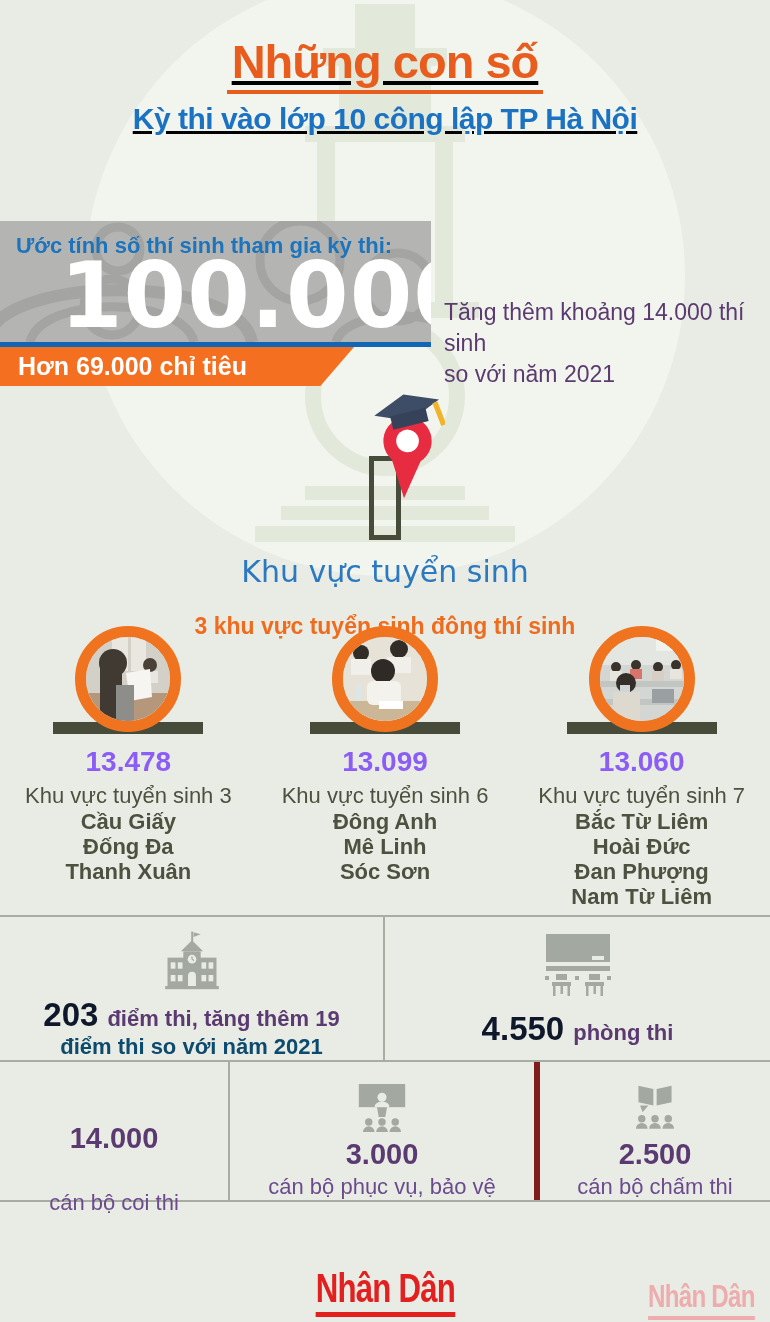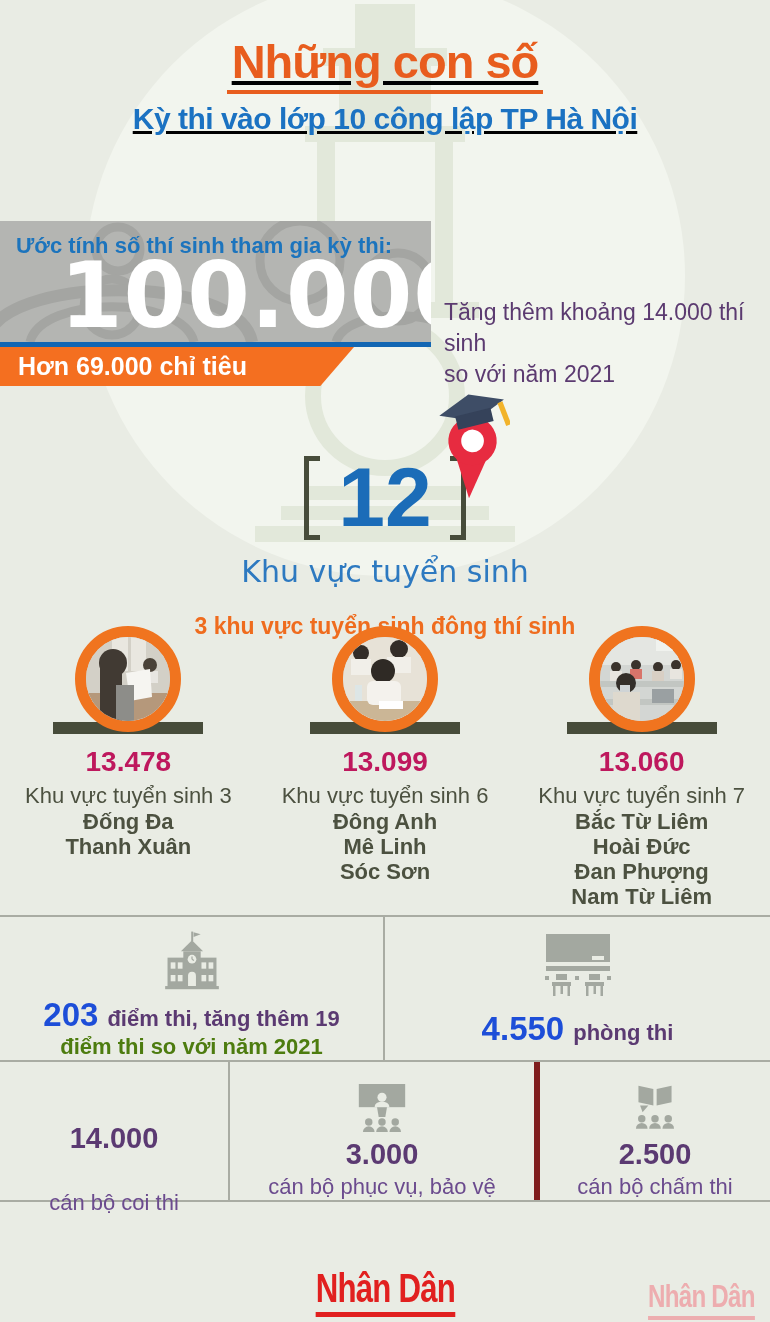--- a/index.html
+++ b/index.html
@@ -38,39 +38,39 @@
   .zone-highlight{font-size:23px;font-weight:bold;color:#ef6c1e;margin-top:24px;}
 
   
   .areas{position:absolute;top:626px;left:0;width:770px;display:flex;z-index:2;}
   .area{flex:1 1 0;text-align:center;}
   .oval-wrap{position:relative;width:160px;height:108px;margin:0 auto;}
   .oval-wrap .bar{position:absolute;left:50%;transform:translateX(-50%);top:96px;width:150px;height:12px;background:#474c3a;}
   .oval{position:absolute;left:50%;transform:translateX(-50%);top:0;width:106px;height:106px;border-radius:50%;
         border:11px solid #f0741f;box-sizing:border-box;overflow:hidden;background:#d8d5cd;z-index:2;}
   .oval svg{display:block;}
-  .area-number{margin-top:12px;font-size:28px;font-weight:bold;color:#be185d;}
+  .area-number{margin-top:12px;font-size:28px;font-weight:bold;color:#8b5cf6;}
   .area-name{margin-top:5px;font-size:22px;color:#4c5140;}
   .area-districts div{font-size:22px;font-weight:bold;color:#4c5140;line-height:25px;}
 
   
   .stats{position:absolute;top:915px;left:0;width:770px;border-top:2px solid #a9aca3;border-bottom:2px solid #a9aca3;z-index:2;}
   .srow{display:flex;}
   .srow1{height:143px;border-bottom:2px solid #a9aca3;}
   .srow2{height:138px;}
   .cell{display:flex;flex-direction:column;align-items:center;justify-content:flex-start;box-sizing:border-box;}
   .c1{width:385px;border-right:2px solid #a9aca3;padding-top:13px;}
   .c2{flex:1;padding-top:13px;}
   .c3{width:230px;border-right:2px solid #a9aca3;padding-top:22px;gap:32px;}
   .c4{width:310px;border-right:6px solid #7f1d1d;padding-top:22px;}
   .c5{flex:1;padding-top:22px;}
   .stat-line{display:flex;align-items:baseline;gap:9px;justify-content:center;}
-  .stat-big{font-size:33px;font-weight:bold;color:#1d4ed8;}
+  .stat-big{font-size:33px;font-weight:bold;color:#0f172a;}
   .stat-text{font-size:22px;font-weight:bold;color:#5b3a72;}
-  .stat-text2{font-size:22px;font-weight:bold;color:#4d7c0f;text-align:center;}
+  .stat-text2{font-size:22px;font-weight:bold;color:#0c4a6e;text-align:center;}
   .stat-num{font-size:29px;font-weight:bold;color:#5b3a72;margin-top:6px;}
   .stat-label{font-size:22px;color:#6b4b8e;margin-top:3px;}
   .mt6{margin-top:6px;}
 
   
   .logo-main{position:absolute;top:1266px;left:0;width:100%;text-align:center;z-index:2;}
   .logo-main span{display:inline-block;transform:scaleX(0.78);font-size:40px;font-weight:bold;color:#e1201f;
                   border-bottom:5px solid #e1201f;padding-bottom:1px;letter-spacing:-1px;}
   .logo-wm{position:absolute;top:1279px;right:0px;z-index:2;}
   .logo-wm span{display:inline-block;transform:scaleX(0.78);font-size:31px;font-weight:bold;color:#edadaf;
@@ -126,21 +126,20 @@
     </div>
     <div class="note">
       <div>Tăng thêm khoảng 14.000 thí sinh</div>
       <div>so với năm 2021</div>
     </div>
   </div>
 
   <div class="zones">
     <div class="bracket-row">
       <div class="brkt l"></div>
-      <div class="zone-count">12</div>
       <div class="brkt r"></div>
       <svg class="pin-svg" width="76" height="112" viewBox="0 0 50 74">
         <g transform="rotate(5 25 35)">
           <path d="M 14 40 L 36 40 L 26 69 Z" fill="#e72b40"></path>
           <circle cx="25" cy="31" r="16" fill="#e72b40"></circle>
           <circle cx="25" cy="31" r="7.5" fill="#ffffff"></circle>
         </g>
         <g transform="rotate(-14 25 10)">
           <polygon points="25,0 47,9 25,18 3,9" fill="#3e4d66"></polygon>
           <polygon points="13,12 37,12 37,21 13,21" fill="#35425a"></polygon>
@@ -168,20 +167,21 @@
             <polygon points="40,36 64,32 66,60 44,64" fill="#f6f5f1"></polygon>
             <circle cx="27" cy="26" r="14" fill="#413a33"></circle>
             <rect x="14" y="30" width="22" height="54" fill="#413a33"></rect>
             <rect x="30" y="48" width="18" height="36" fill="#8d8d89"></rect>
           </svg>
         </div>
       </div>
       <div class="area-number">13.478</div>
       <div class="area-name">Khu vực tuyển sinh 3</div>
       <div class="area-districts">
+        <div>Cầu Giấy</div>
         <div>Đống Đa</div>
         <div>Thanh Xuân</div>
       </div>
     </div>
 
     <div class="area">
       <div class="oval-wrap">
         <div class="bar"></div>
         <div class="oval">
           <svg width="84" height="84" viewBox="0 0 84 84">

